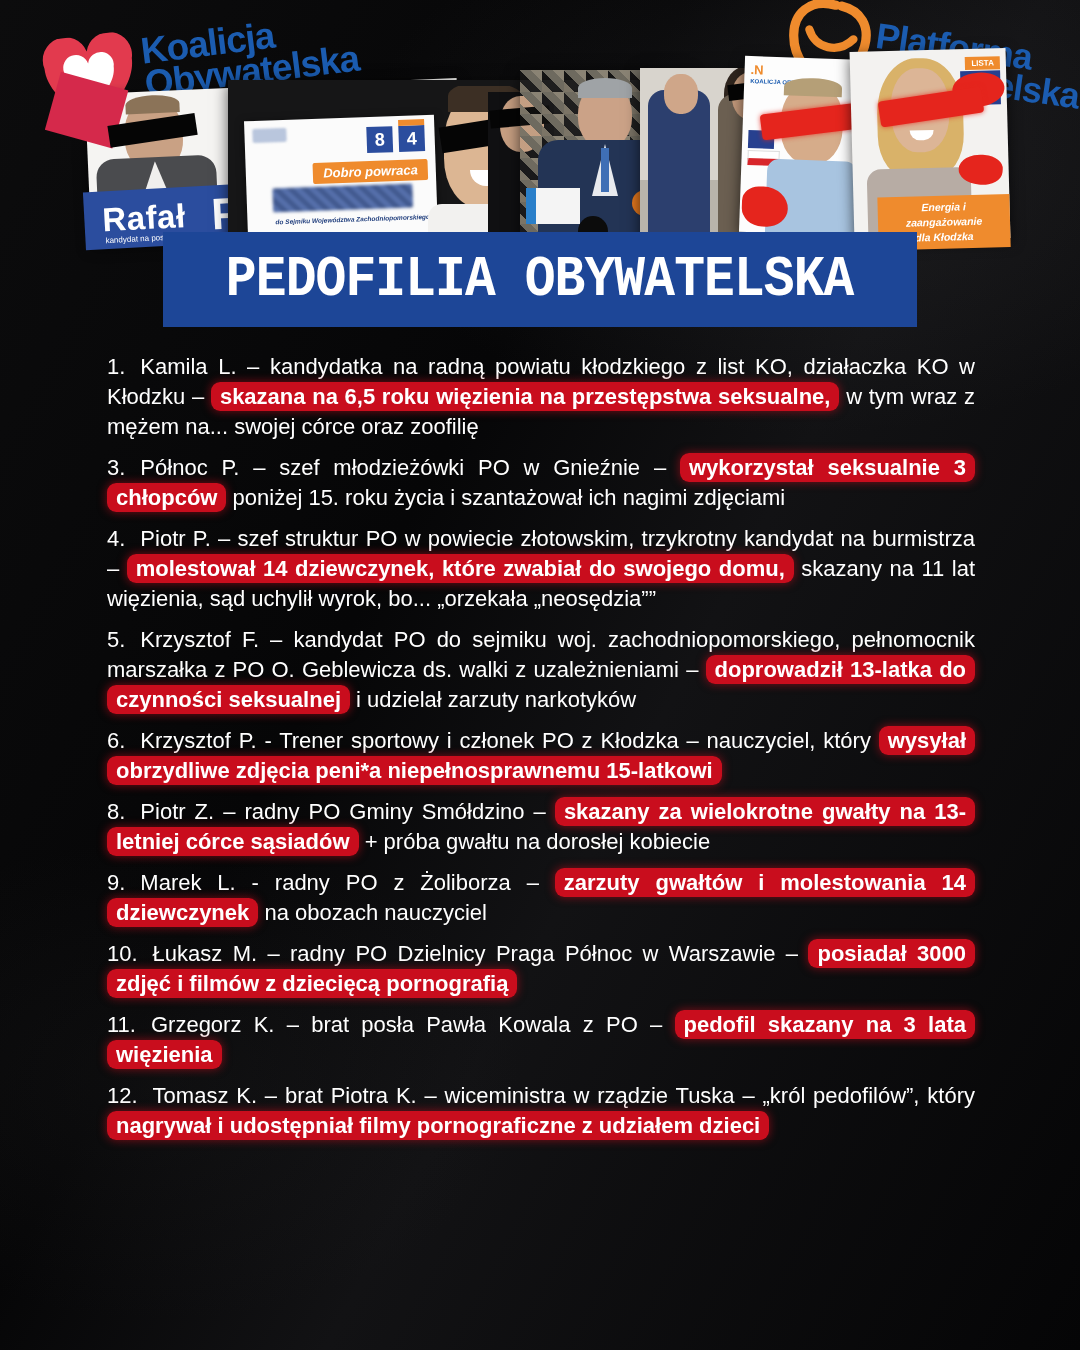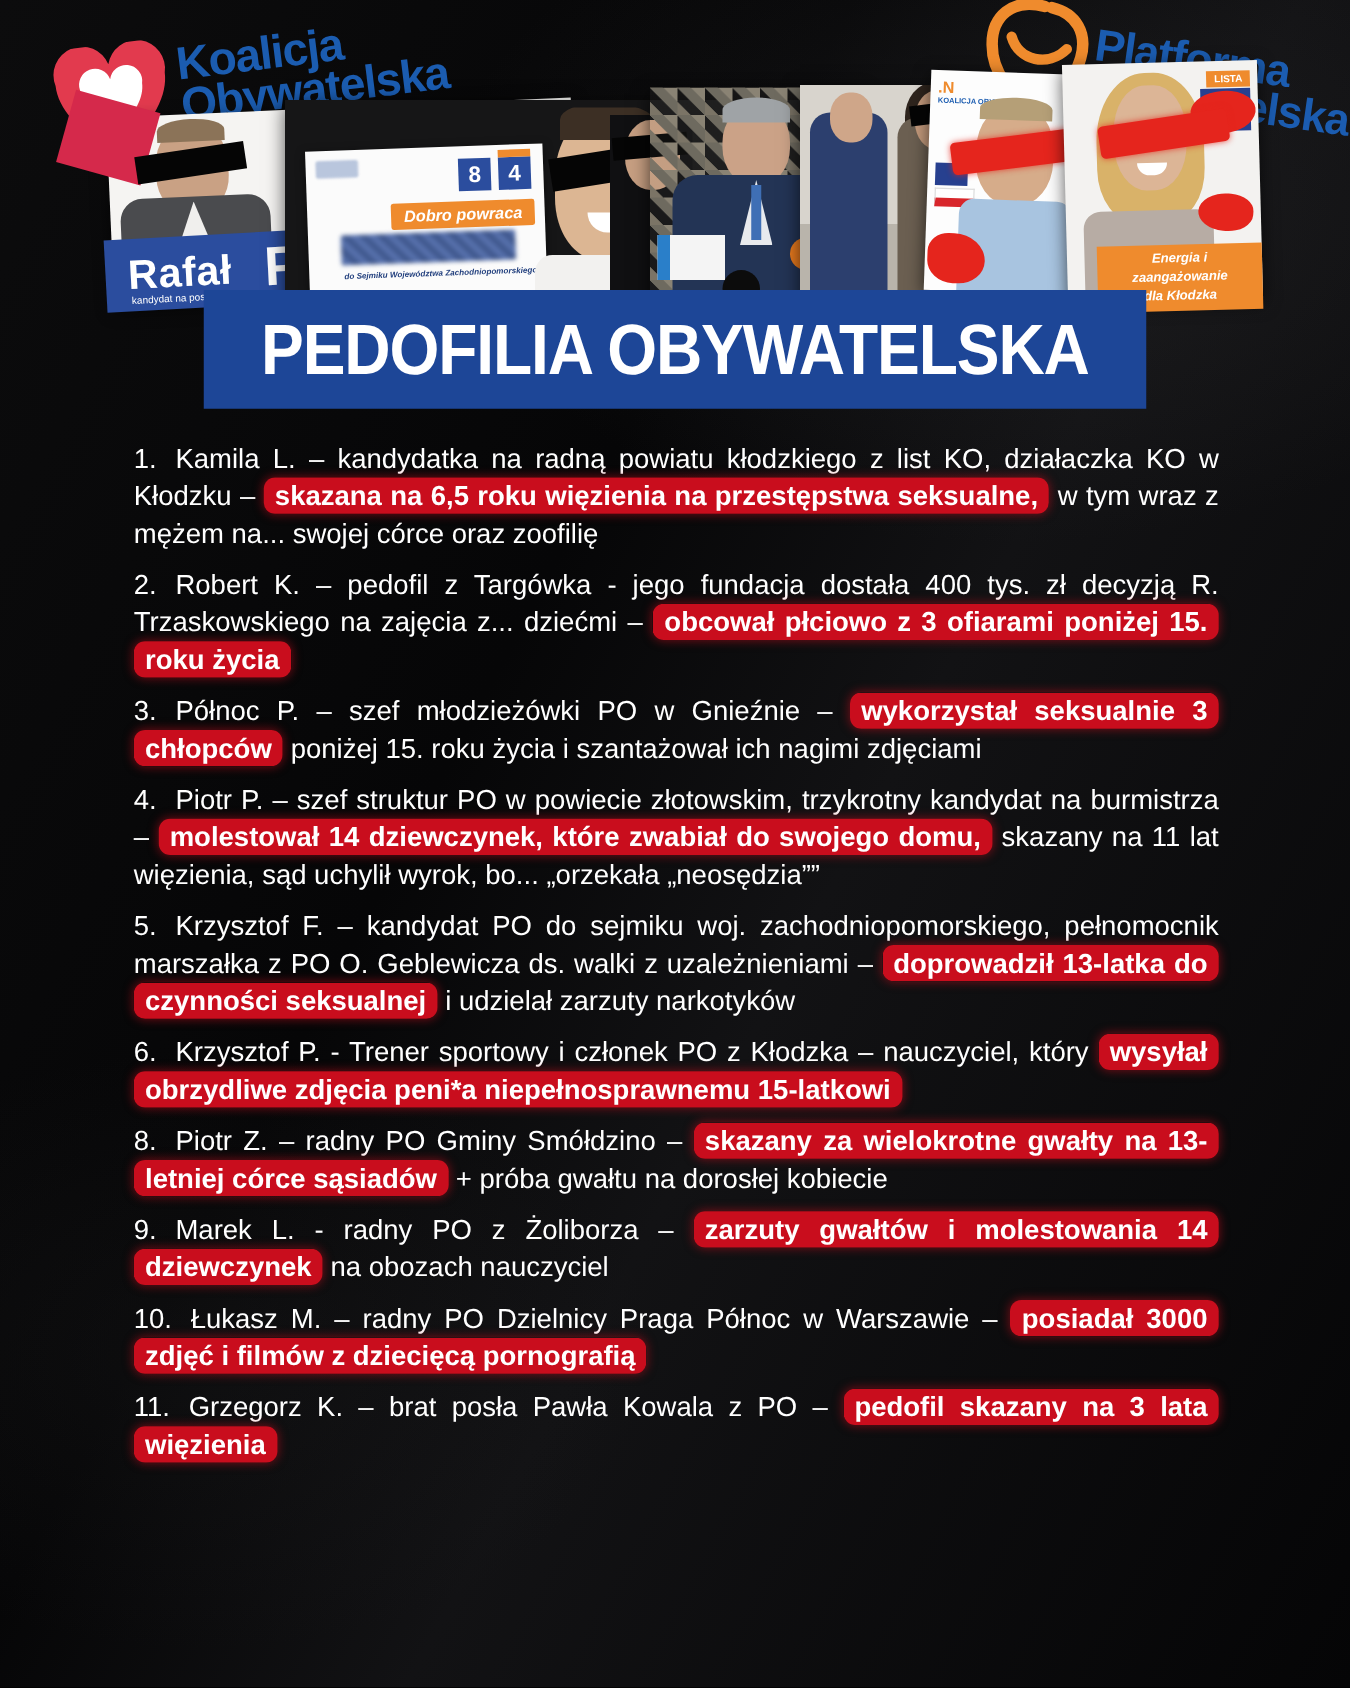--- a/index.html
+++ b/index.html
@@ -82,21 +82,21 @@
   .p3-hair{position:absolute;left:26px;top:8px;width:86px;height:120px;background:#d9b269;border-radius:46% 46% 36% 36%;}
   .p3-face{position:absolute;left:40px;top:18px;width:58px;height:84px;background:#dcb596;border-radius:44%;}
   .p3-smile{position:absolute;left:58px;top:80px;width:24px;height:10px;background:#fff;border-radius:0 0 12px 12px;}
   .p3-torso{position:absolute;left:14px;top:118px;width:104px;height:72px;background:#b7aca4;border-radius:14px 14px 0 0;}
   .p3-badge{position:absolute;right:6px;top:8px;background:#ef8b2d;color:#fff;font-weight:bold;font-size:8px;padding:2px 6px;}
   .p3-bluebox{position:absolute;right:6px;top:22px;width:40px;height:34px;background:#27408f;}
   .p3-blob1{position:absolute;right:2px;top:24px;width:52px;height:34px;background:#e5251d;border-radius:45% 55% 50% 50%;transform:rotate(-8deg);}
   .p3-blob2{position:absolute;right:6px;top:106px;width:44px;height:30px;background:#e5251d;border-radius:55% 45% 50% 50%;transform:rotate(6deg);}
   .p3-orange{position:absolute;left:24px;top:146px;background:#ef8b2d;color:#fff;font-weight:bold;font-style:italic;font-size:10.5px;line-height:15px;padding:4px 8px;text-align:center;}
   
-  .banner{position:absolute;left:163px;top:232px;width:754px;height:95px;background:#1d4697;display:flex;align-items:center;justify-content:center;}
+  .banner{position:absolute;left:163px;top:232px;width:754px;height:95px;background:#1d4697;display:flex;align-items:center;justify-content:center;font-family:Liberation Mono, monospace;}
   .banner h1{margin:0;color:#fff;font-weight:bold;font-size:57px;letter-spacing:-1px;white-space:nowrap;transform:scaleX(.9);}
   
   .list{position:absolute;left:107px;top:352px;width:868px;}
   .item{margin:0 0 11px 0;color:#fff;font-size:22px;line-height:30px;text-align:justify;}
   .item .num{margin-right:15px;}
   .hl{
     background:#c90d1d;font-weight:bold;padding:2px 9px;border-radius:9px;
     -webkit-box-decoration-break:clone;box-decoration-break:clone;
     box-shadow:0 0 8px 1px rgba(201,13,29,.5);
     margin-top:32px;
@@ -225,24 +225,24 @@
       </div>
     </div>
   </div>
 
   <div class="banner">
     <h1>PEDOFILIA OBYWATELSKA</h1>
   </div>
 
   <div class="list" id="list-container">
       <p class="item"><span class="num">1.</span><span>Kamila L. – kandydatka na radną powiatu kłodzkiego z list KO, działaczka KO w Kłodzku – </span><span class="hl">skazana na 6,5 roku więzienia na przestępstwa seksualne,</span><span> w tym wraz z mężem na... swojej córce oraz zoofilię</span></p>
-      <p class="item"><span class="num">2.</span><span>Robert K. – pedofil z Targówka - jego fundacja dostała 400 tys. zł decyzją R. Trzaskowskiego na zajęcia z... dziećmi – </span><span class="hl">obcował płciowo z 3 ofiarami poniżej 15. roku życia</span></p>
       <p class="item"><span class="num">3.</span><span>Północ P. – szef młodzieżówki PO w Gnieźnie – </span><span class="hl">wykorzystał seksualnie 3 chłopców</span><span> poniżej 15. roku życia i szantażował ich nagimi zdjęciami</span></p>
       <p class="item"><span class="num">4.</span><span>Piotr P. – szef struktur PO w powiecie złotowskim, trzykrotny kandydat na burmistrza – </span><span class="hl">molestował 14 dziewczynek, które zwabiał do swojego domu,</span><span> skazany na 11 lat więzienia, sąd uchylił wyrok, bo... „orzekała „neosędzia””</span></p>
       <p class="item"><span class="num">5.</span><span>Krzysztof F. – kandydat PO do sejmiku woj. zachodniopomorskiego, pełnomocnik marszałka z PO O. Geblewicza ds. walki z uzależnieniami – </span><span class="hl">doprowadził 13-latka do czynności seksualnej</span><span> i udzielał zarzuty narkotyków</span></p>
       <p class="item"><span class="num">6.</span><span>Krzysztof P. - Trener sportowy i członek PO z Kłodzka – nauczyciel, który </span><span class="hl">wysyłał obrzydliwe zdjęcia peni*a niepełnosprawnemu 15-latkowi</span></p>
       <p class="item"><span class="num">8.</span><span>Piotr Z. – radny PO Gminy Smółdzino – </span><span class="hl">skazany za wielokrotne gwałty na 13-letniej córce sąsiadów</span><span> + próba gwałtu na dorosłej kobiecie</span></p>
       <p class="item"><span class="num">9.</span><span>Marek L. - radny PO z Żoliborza – </span><span class="hl">zarzuty gwałtów i molestowania 14 dziewczynek</span><span> na obozach nauczyciel</span></p>
       <p class="item"><span class="num">10.</span><span>Łukasz M. – radny PO Dzielnicy Praga Północ w Warszawie – </span><span class="hl">posiadał 3000 zdjęć i filmów z dziecięcą pornografią</span></p>
       <p class="item"><span class="num">11.</span><span>Grzegorz K. – brat posła Pawła Kowala z PO – </span><span class="hl">pedofil skazany na 3 lata więzienia</span></p>
+      <p class="item"><span class="num">12.</span><span>Tomasz K. – brat Piotra K. – wiceministra w rządzie Tuska – „król pedofilów”, który </span><span class="hl">nagrywał i udostępniał filmy pornograficzne z udziałem dzieci</span></p>
     </div>
 
 </div>
 
 </body></html>

